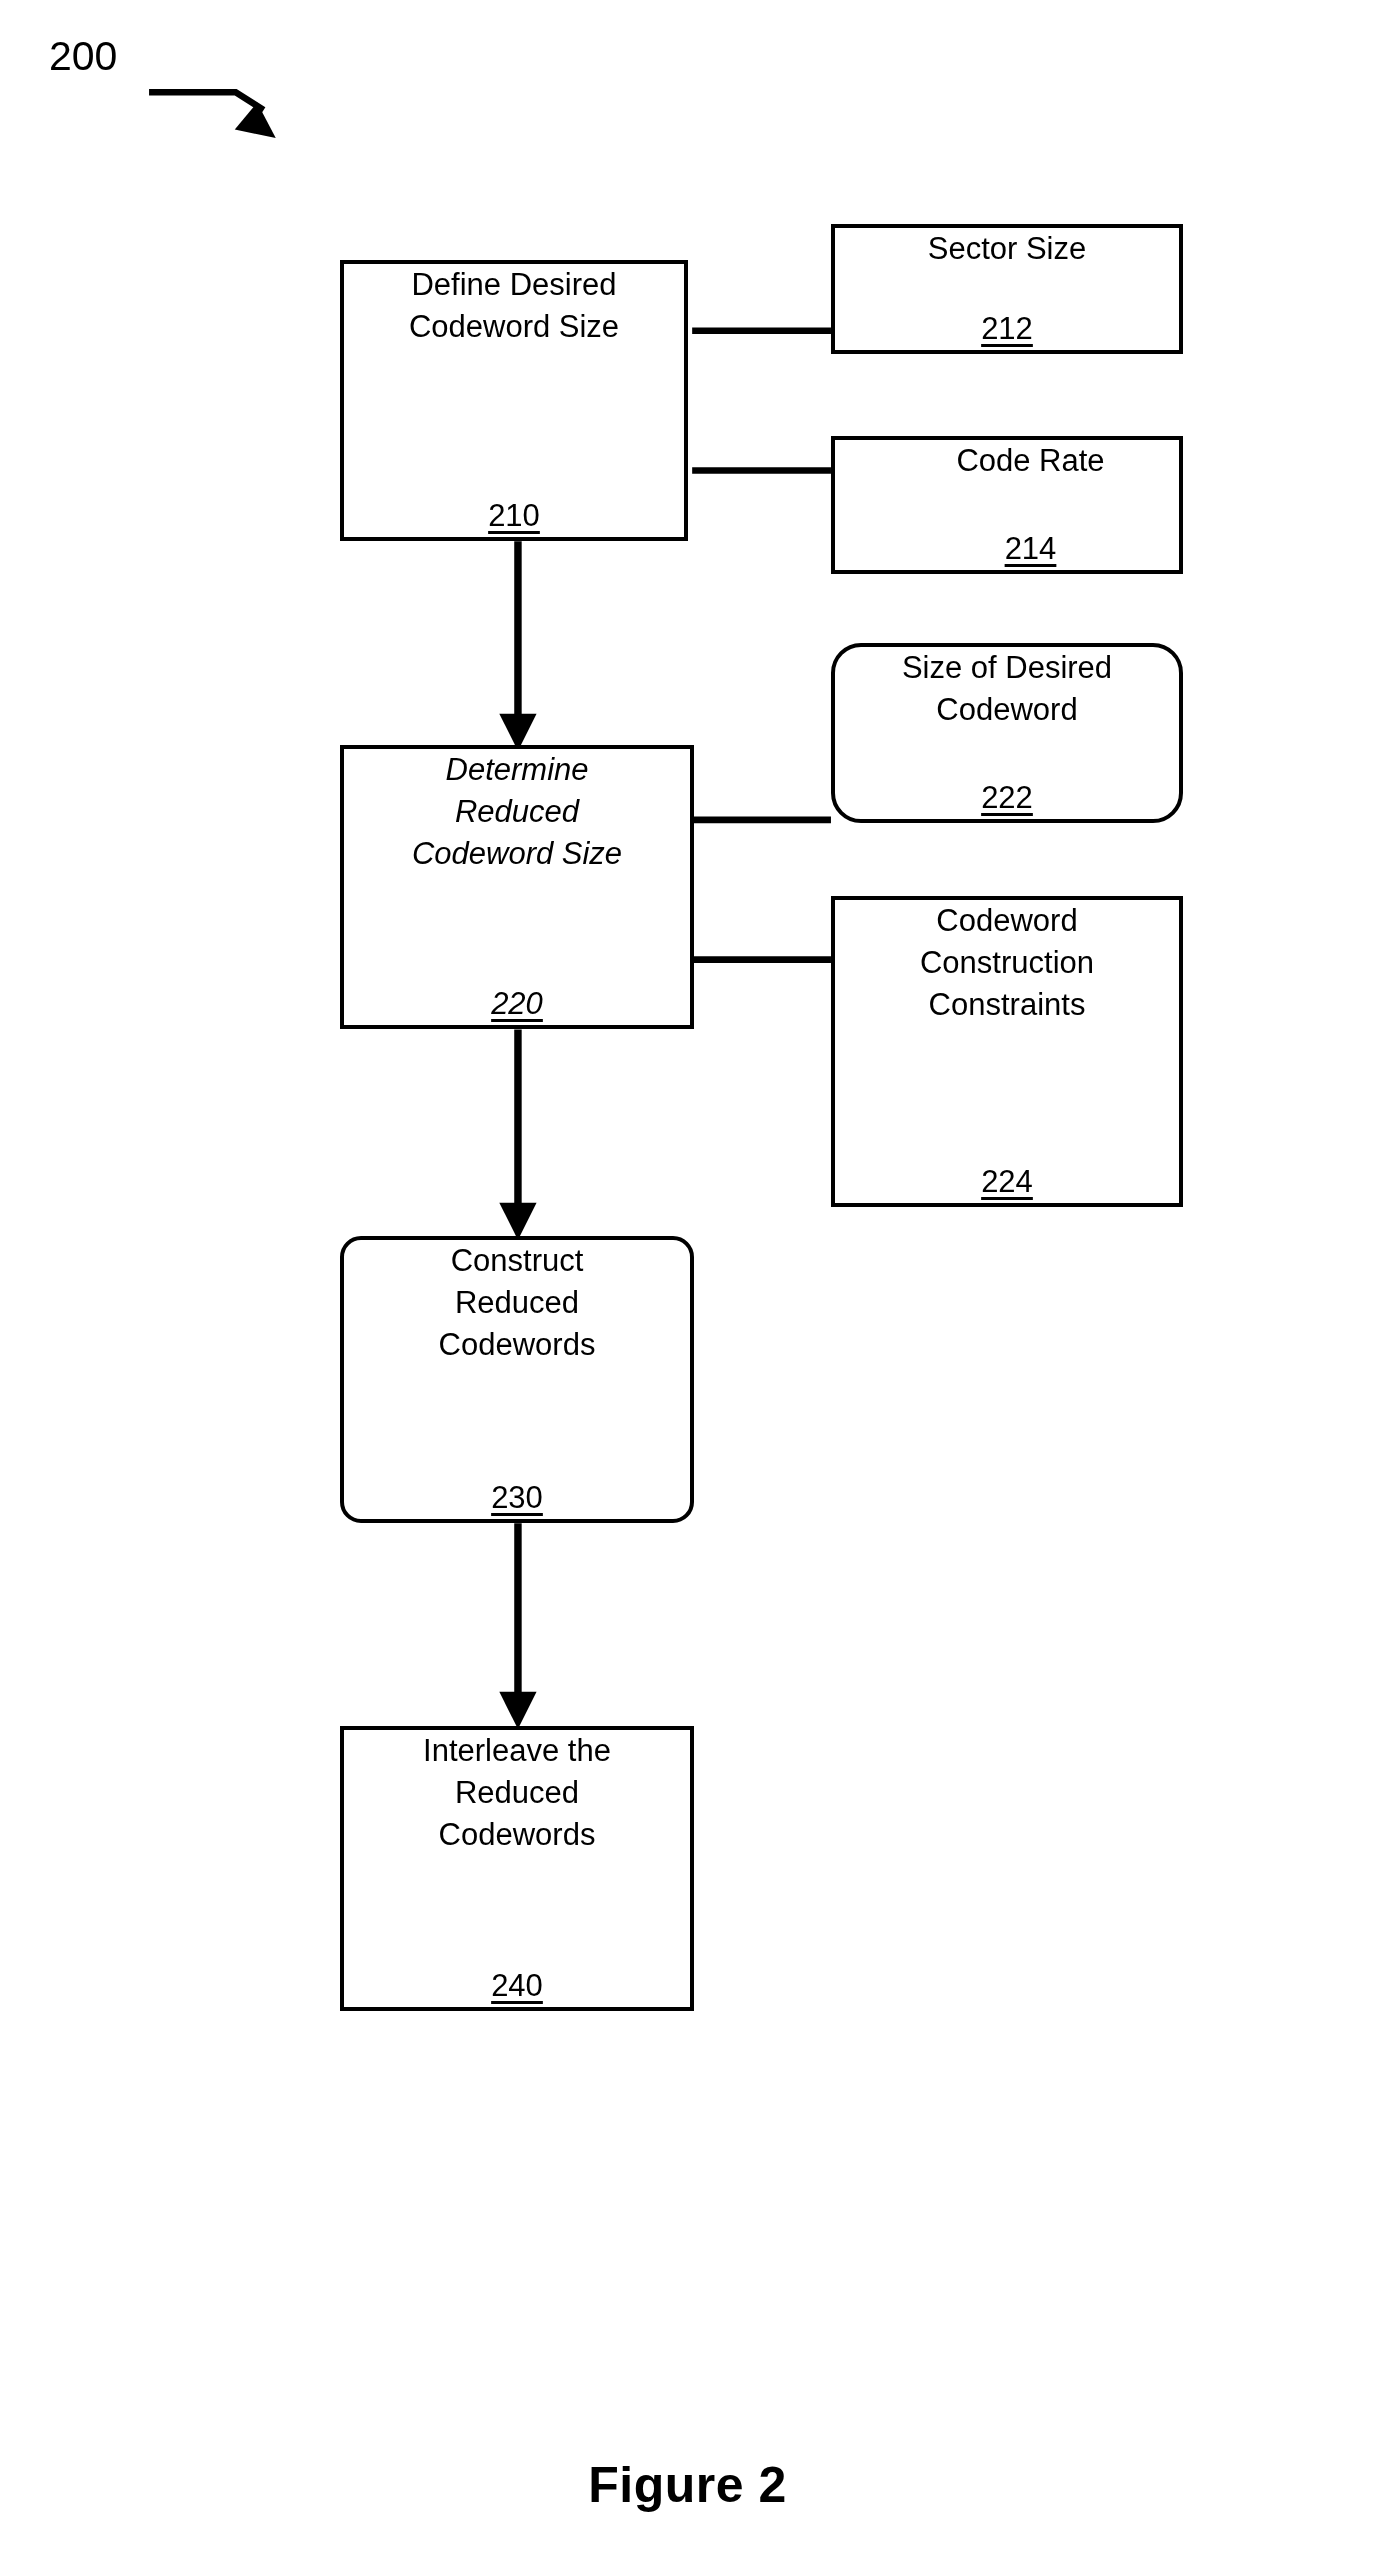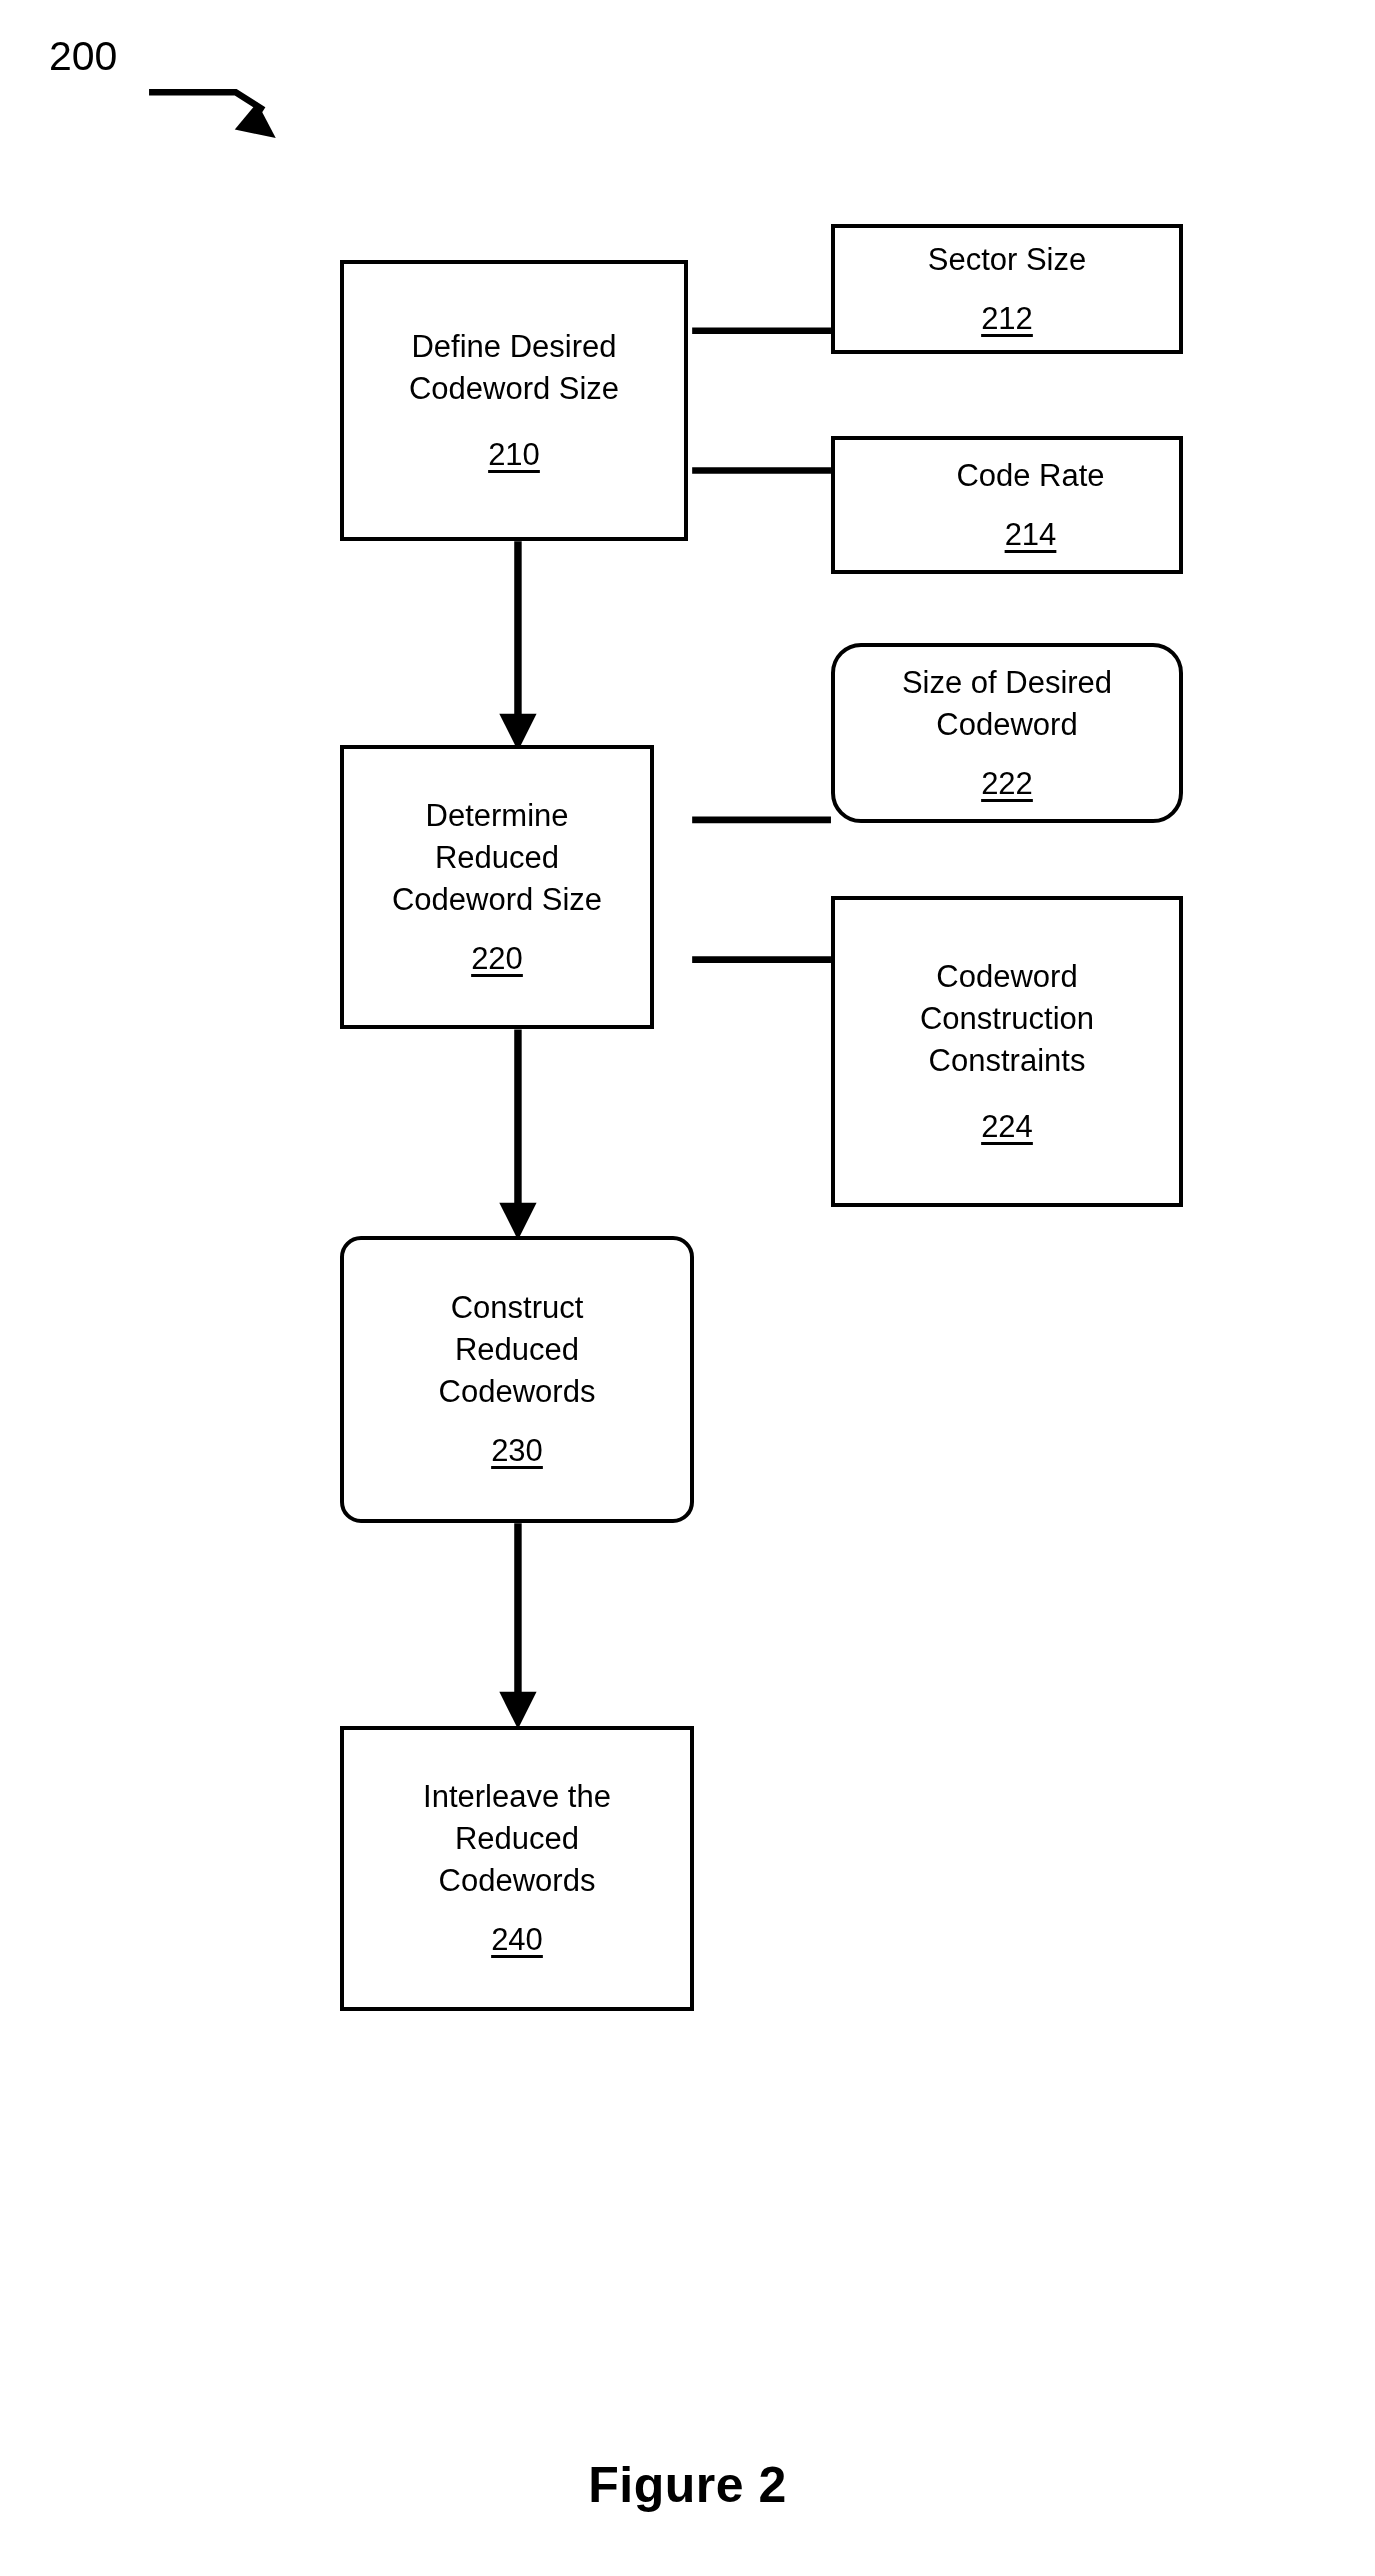--- a/index.html
+++ b/index.html
@@ -33,42 +33,42 @@
 
   
   .fc-box {
     position: absolute;
     box-sizing: border-box;
     border: 4.7px solid #000000;
     background: #ffffff;
     display: flex;
     flex-direction: column;
     align-items: center;
-    justify-content: center;
+    justify-content: space-between;
     text-align: center;
   }
   .fc-label {
     font-size: 31px;
     line-height: 42px;
     letter-spacing: 0px;
     white-space: pre-line;
   }
   .fc-ref {
     font-size: 31px;
     line-height: 42px;
     text-decoration: underline;
     text-underline-offset: 4.7px;
     text-decoration-thickness: 2.8px;
   }
   .gap-sm { height: 17px; }
   .gap-md { height: 24px; }
 
   
   #box-210 { left: 340px; top: 260px;  width: 348px; height: 281px; }
-  #box-220 { left: 340px; top: 745px;  width: 314px; height: 284px; }
+  #box-220 { left: 340px; top: 745px;  width: 354px; height: 284px; font-style: italic; }
   #box-230 { left: 340px; top: 1236px; width: 354px; height: 287px; border-radius: 21px; }
   #box-240 { left: 340px; top: 1726px; width: 354px; height: 285px; }
 
   
   #box-212 { left: 831px; top: 224px;  width: 352px; height: 130px; }
   #box-214 { left: 831px; top: 436px;  width: 352px; height: 138px; padding-left: 47px; }
   #box-222 { left: 831px; top: 643px;  width: 352px; height: 180px; border-radius: 30px; }
   #box-224 { left: 831px; top: 896px;  width: 352px; height: 311px; }
 
   

